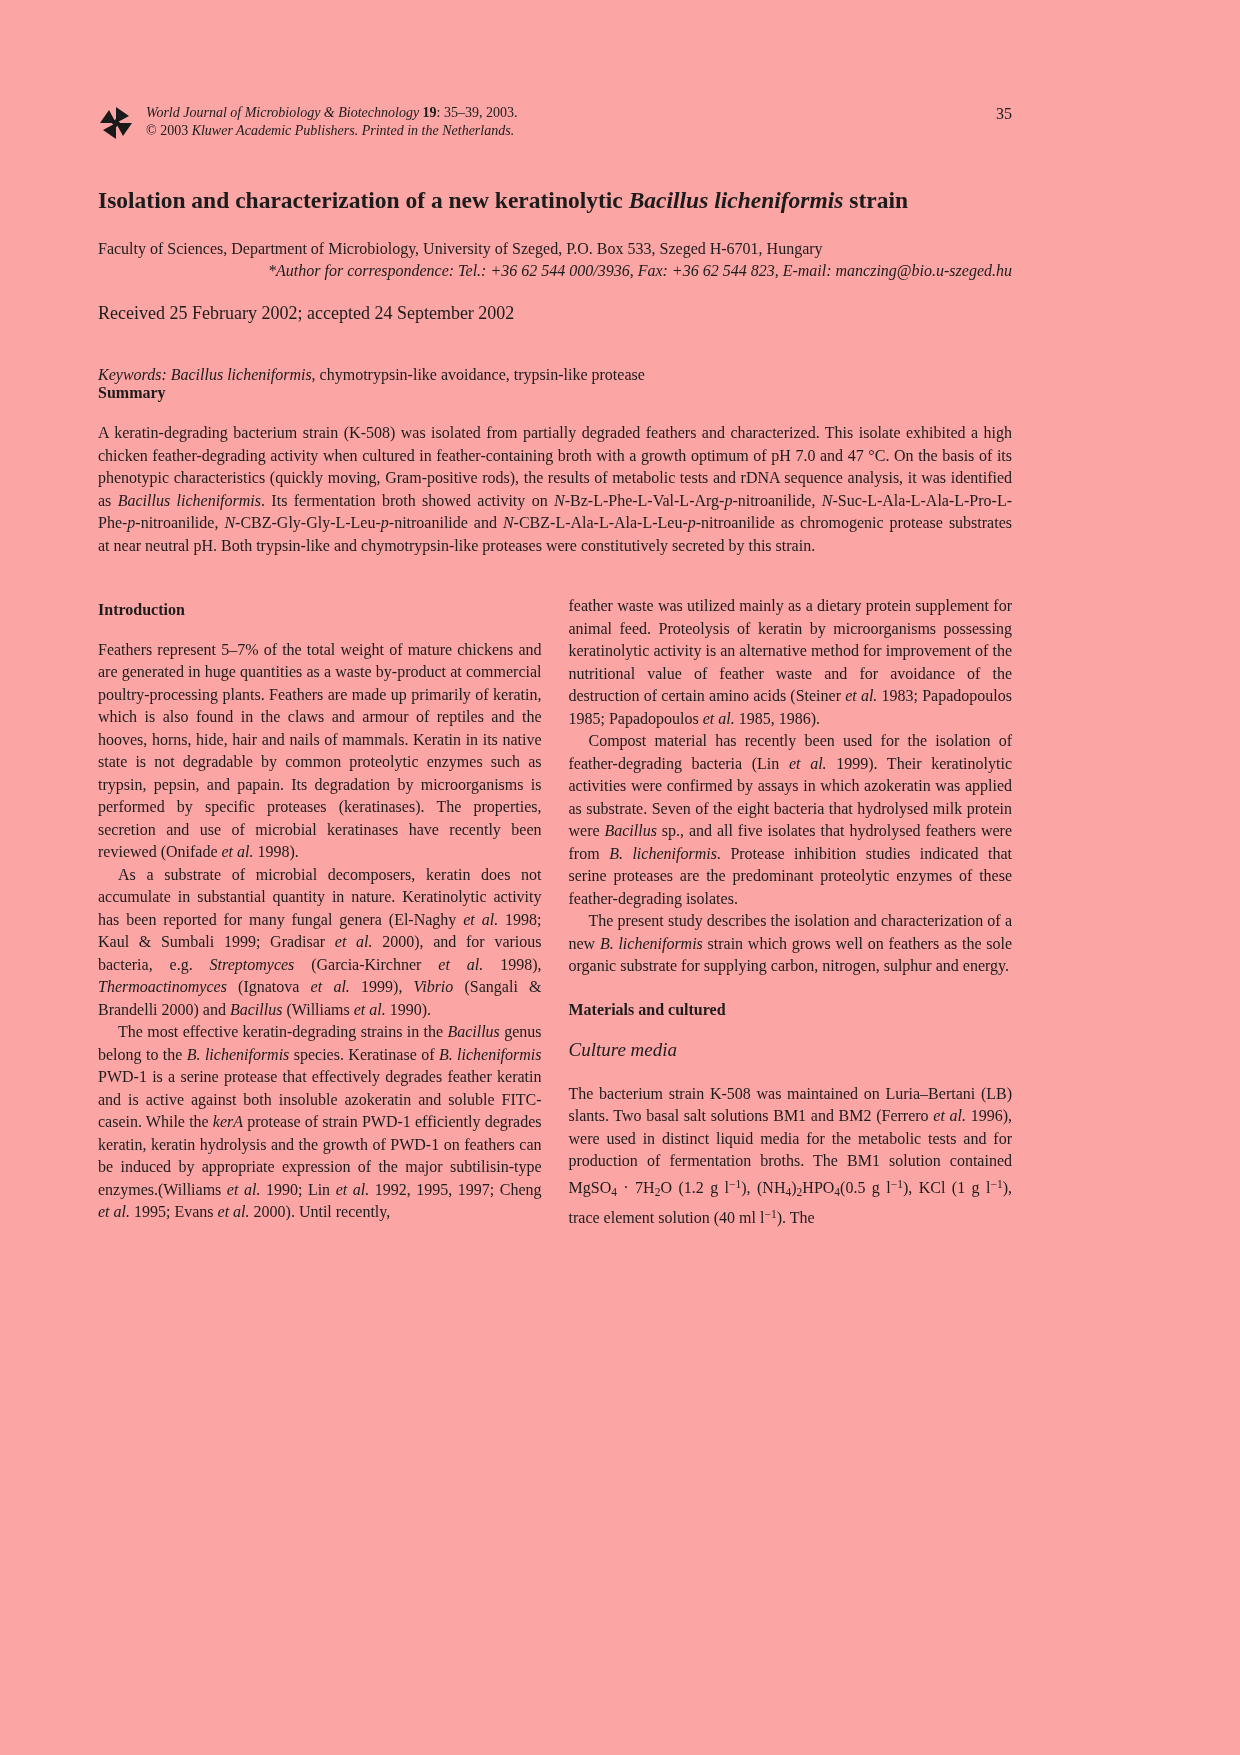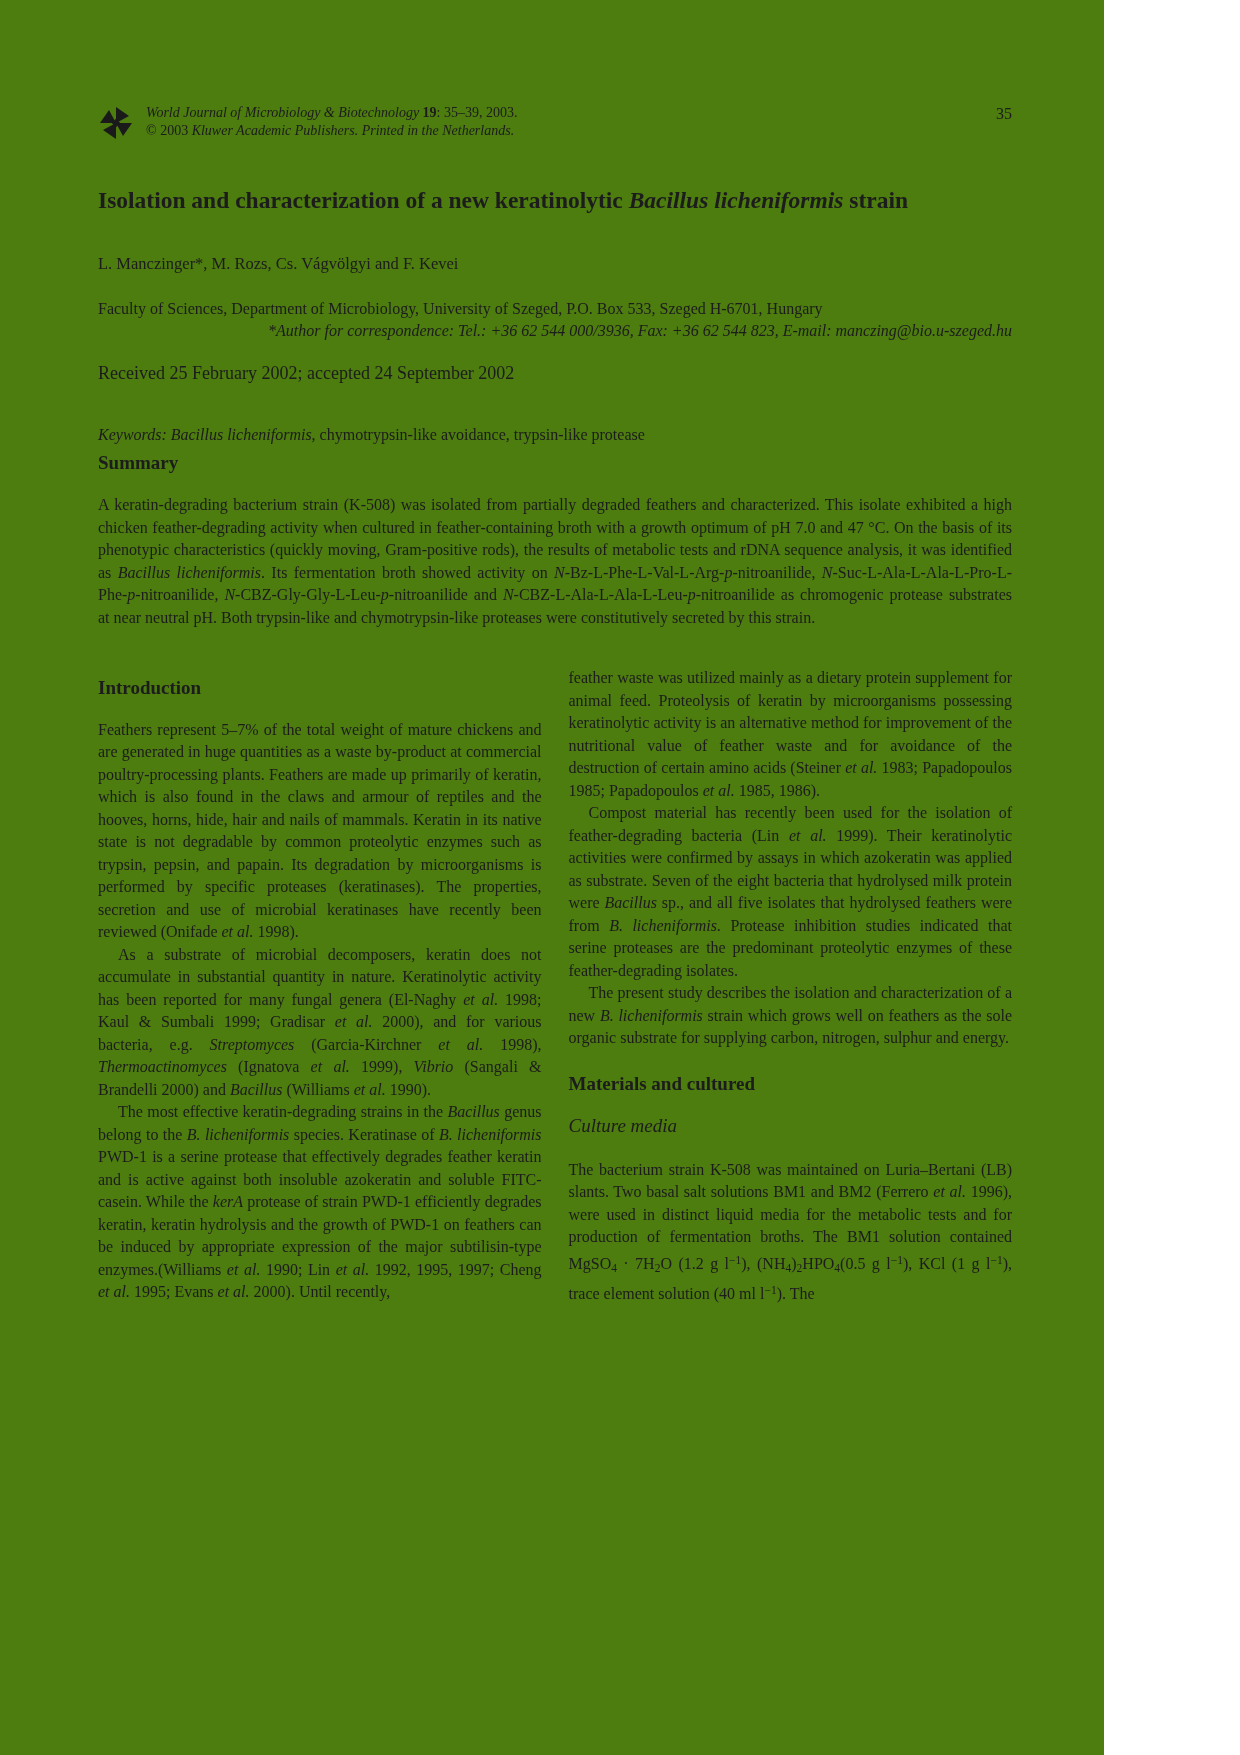--- a/index.html
+++ b/index.html
@@ -6,24 +6,24 @@
   html, body { margin: 0; padding: 0; }
   body {
     width: 1240px;
     height: 1755px;
     background: #ffffff;
     color: #1c1c1c;
     font-family: "Liberation Serif", "DejaVu Serif", serif;
   }
   .page {
     position: relative;
-    width: 1104px;
+    width: 1240px;
     height: 1755px;
     overflow: hidden;
-    background: #4d7c0f;
+    background: #fca5a5;
   }
   .content {
     position: absolute;
     left: 98px;
     top: 0;
     width: 914px;
   }
 
   
   .header-row {
@@ -99,23 +99,23 @@
   .col { width: 443.5px; flex: 0 0 auto; }
 
   p.body {
     font-size: 16px;
     line-height: 22.5px;
     text-align: justify;
     margin: 0;
   }
   p.indent { text-indent: 1.25em; }
   h3.section {
-    font-size: 19px;
+    font-size: 16px;
     font-weight: bold;
-    margin: 8px 0 20px 0;
+    margin: 0 0 20px 0;
   }
   h3.section.mt { margin-top: 23px; }
   h4.subsection {
     font-size: 19px;
     font-style: italic;
     font-weight: normal;
     margin: 0 0 22px 0;
   }
 
   
@@ -141,21 +141,20 @@
         </g>
       </svg>
       <div class="header-lines">
         <div><span class="it">World Journal of Microbiology &amp; Biotechnology </span><span class="bf">19</span><span>: 35–39, 2003.</span></div>
         <div><span>© 2003 </span><span class="it">Kluwer Academic Publishers. Printed in the Netherlands.</span></div>
       </div>
       <div class="page-num">35</div>
     </div>
 
     <h1 class="article-title"><span>Isolation and characterization of a new keratinolytic </span><span class="it">Bacillus licheniformis</span><span> strain</span></h1>
-    <div class="authors">L. Manczinger*, M. Rozs, Cs. Vágvölgyi and F. Kevei</div>
     <div class="affiliation">Faculty of Sciences, Department of Microbiology, University of Szeged, P.O. Box 533, Szeged H-6701, Hungary</div>
     <div class="correspondence">*Author for correspondence: Tel.: +36 62 544 000/3936, Fax: +36 62 544 823, E-mail: manczing@bio.u-szeged.hu</div>
     <div class="received">Received 25 February 2002; accepted 24 September 2002</div>
 
     <div class="keywords"><span class="it">Keywords: Bacillus licheniformis</span><span>, chymotrypsin-like avoidance, trypsin-like protease</span></div>
 
     <h3 class="summary-heading section">Summary</h3>
     <p class="body summary-body"><span>A keratin-degrading bacterium strain (K-508) was isolated from partially degraded feathers and characterized. This isolate exhibited a high chicken feather-degrading activity when cultured in feather-containing broth with a growth optimum of pH 7.0 and 47 °C. On the basis of its phenotypic characteristics (quickly moving, Gram-positive rods), the results of metabolic tests and rDNA sequence analysis, it was identified as </span><span class="it">Bacillus licheniformis</span><span>. Its fermentation broth showed activity on </span><span class="it">N</span><span>-Bz-L-Phe-L-Val-L-Arg-</span><span class="it">p</span><span>-nitroanilide, </span><span class="it">N</span><span>-Suc-L-Ala-L-Ala-L-Pro-L-Phe-</span><span class="it">p</span><span>-nitroanilide, </span><span class="it">N</span><span>-CBZ-Gly-Gly-L-Leu-</span><span class="it">p</span><span>-nitroanilide and </span><span class="it">N</span><span>-CBZ-L-Ala-L-Ala-L-Leu-</span><span class="it">p</span><span>-nitroanilide as chromogenic protease substrates at near neutral pH. Both trypsin-like and chymotrypsin-like proteases were constitutively secreted by this strain.</span></p>
 
     <div class="columns">

